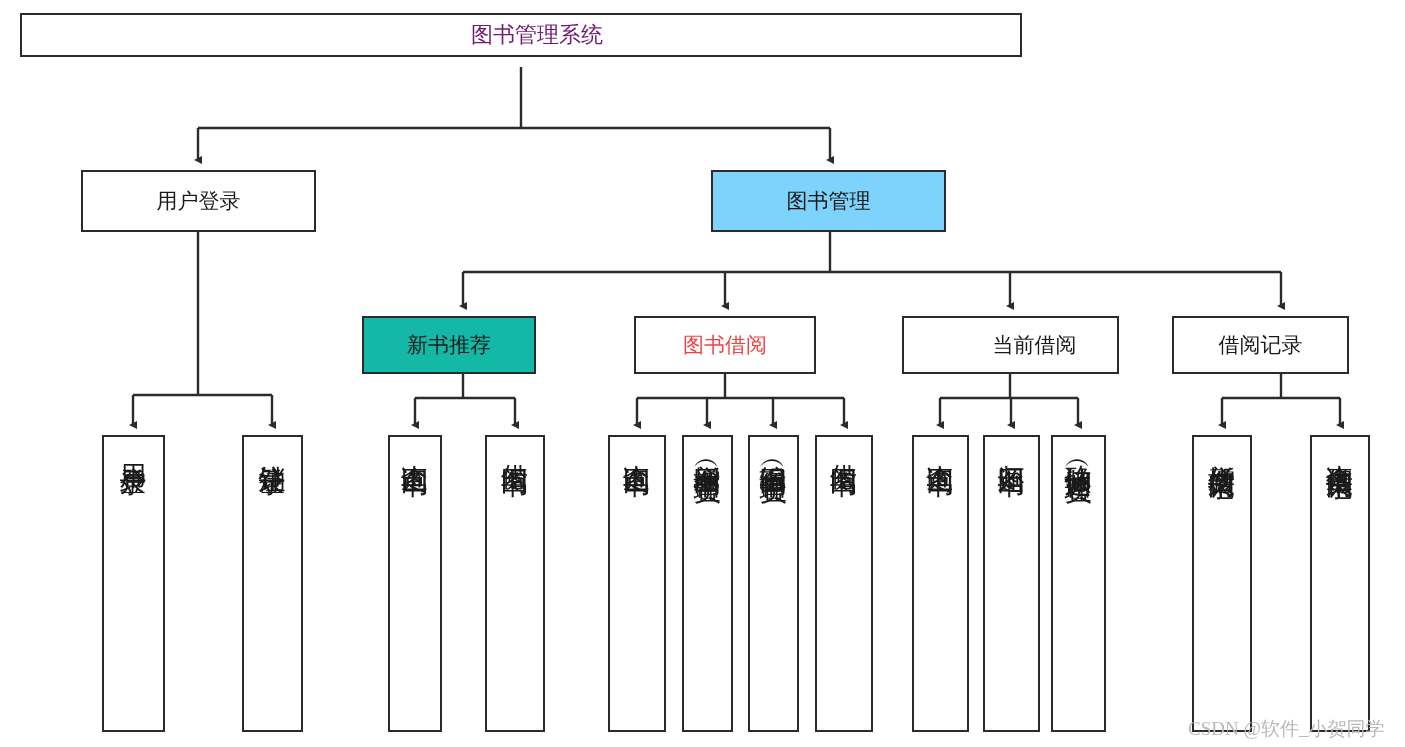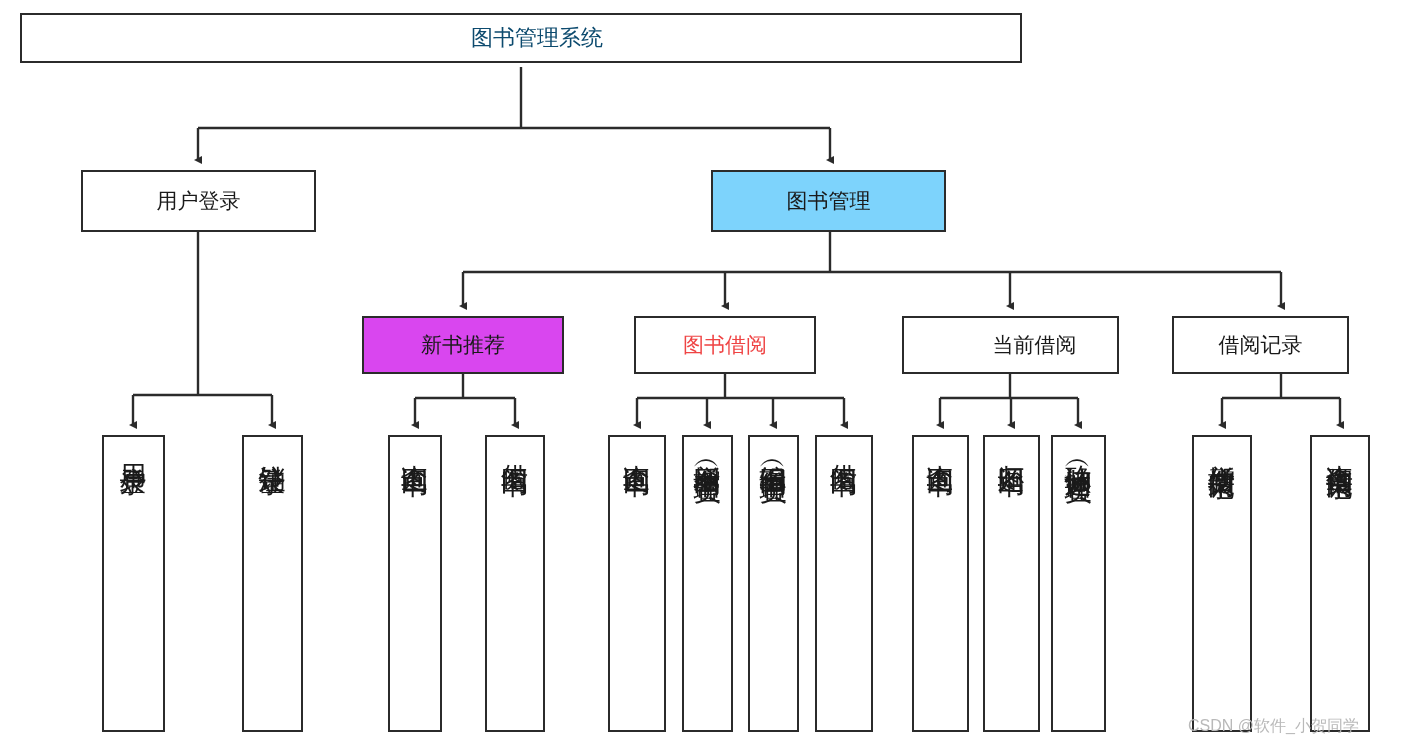--- a/index.html
+++ b/index.html
@@ -57,24 +57,24 @@
     text-orientation: upright;
     font-size: 27px;
     line-height: 1.0;
     letter-spacing: 2px;
     white-space: nowrap;
   }
   .watermark {
     position: absolute;
     left: 1188px;
     top: 716px;
-    font-size: 16px;
+    font-size: 19px;
     color: #b9b9b9;
     white-space: nowrap;
-    font-family: Liberation Sans, sans-serif;
+    font-family: Liberation Serif, serif;
   }
 </style>
 </head>
 <body>
 
 <div id="canvas">
 
   <svg id="connectors" viewBox="0 0 1405 747" xmlns="http://www.w3.org/2000/svg">
     <defs>
       <marker id="arrow" markerWidth="10" markerHeight="10" refX="5" refY="5" orient="auto" markerUnits="userSpaceOnUse">
@@ -118,32 +118,32 @@
       <path d="M1011,398 L1011,425" marker-end="url(#arrow)"></path>
       <path d="M1078,398 L1078,425" marker-end="url(#arrow)"></path>
 
       <path d="M1281,374 L1281,398"></path>
       <path d="M1222,398 L1340,398"></path>
       <path d="M1222,398 L1222,425" marker-end="url(#arrow)"></path>
       <path d="M1340,398 L1340,425" marker-end="url(#arrow)"></path>
     </g>
   </svg>
 
-  <div class="node horiz root" style="left: 20px; top: 13px; width: 1002px; height: 50px; border-color: rgb(43, 43, 43); background: rgb(255, 255, 255); color: #0c4a6e; padding-left: 32px;">
+  <div class="node horiz root" style="left: 20px; top: 13px; width: 1002px; height: 44px; border-color: rgb(43, 43, 43); background: rgb(255, 255, 255); color: #701a75; padding-left: 32px;">
     <span class="lbl">图书管理系统</span>
   </div>
 
   <div class="node horiz" style="left: 81px; top: 170px; width: 235px; height: 62px; border-color: rgb(43, 43, 43); background: rgb(255, 255, 255); color: rgb(26, 26, 26);">
     <span class="lbl">用户登录</span>
   </div>
   <div class="node horiz" style="left: 711px; top: 170px; width: 235px; height: 62px; border-color: rgb(43, 43, 43); background: #7dd3fc; color: rgb(26, 26, 26);">
     <span class="lbl">图书管理</span>
   </div>
 
-  <div class="node horiz" style="left: 362px; top: 316px; width: 202px; height: 58px; border-color: rgb(43, 43, 43); background: #d946ef; color: rgb(26, 26, 26);">
+  <div class="node horiz" style="left: 362px; top: 316px; width: 174px; height: 58px; border-color: rgb(43, 43, 43); background: #14b8a6; color: rgb(26, 26, 26);">
     <span class="lbl">新书推荐</span>
   </div>
   <div class="node horiz" style="left: 634px; top: 316px; width: 182px; height: 58px; border-color: rgb(43, 43, 43); background: rgb(255, 255, 255); color: #ef4444;">
     <span class="lbl">图书借阅</span>
   </div>
   <div class="node horiz" style="left: 902px; top: 316px; width: 217px; height: 58px; border-color: rgb(43, 43, 43); background: rgb(255, 255, 255); color: rgb(26, 26, 26); padding-left: 48px;">
     <span class="lbl">当前借阅</span>
   </div>
   <div class="node horiz" style="left: 1172px; top: 316px; width: 177px; height: 58px; border-color: rgb(43, 43, 43); background: rgb(255, 255, 255); color: rgb(26, 26, 26);">
     <span class="lbl">借阅记录</span>

